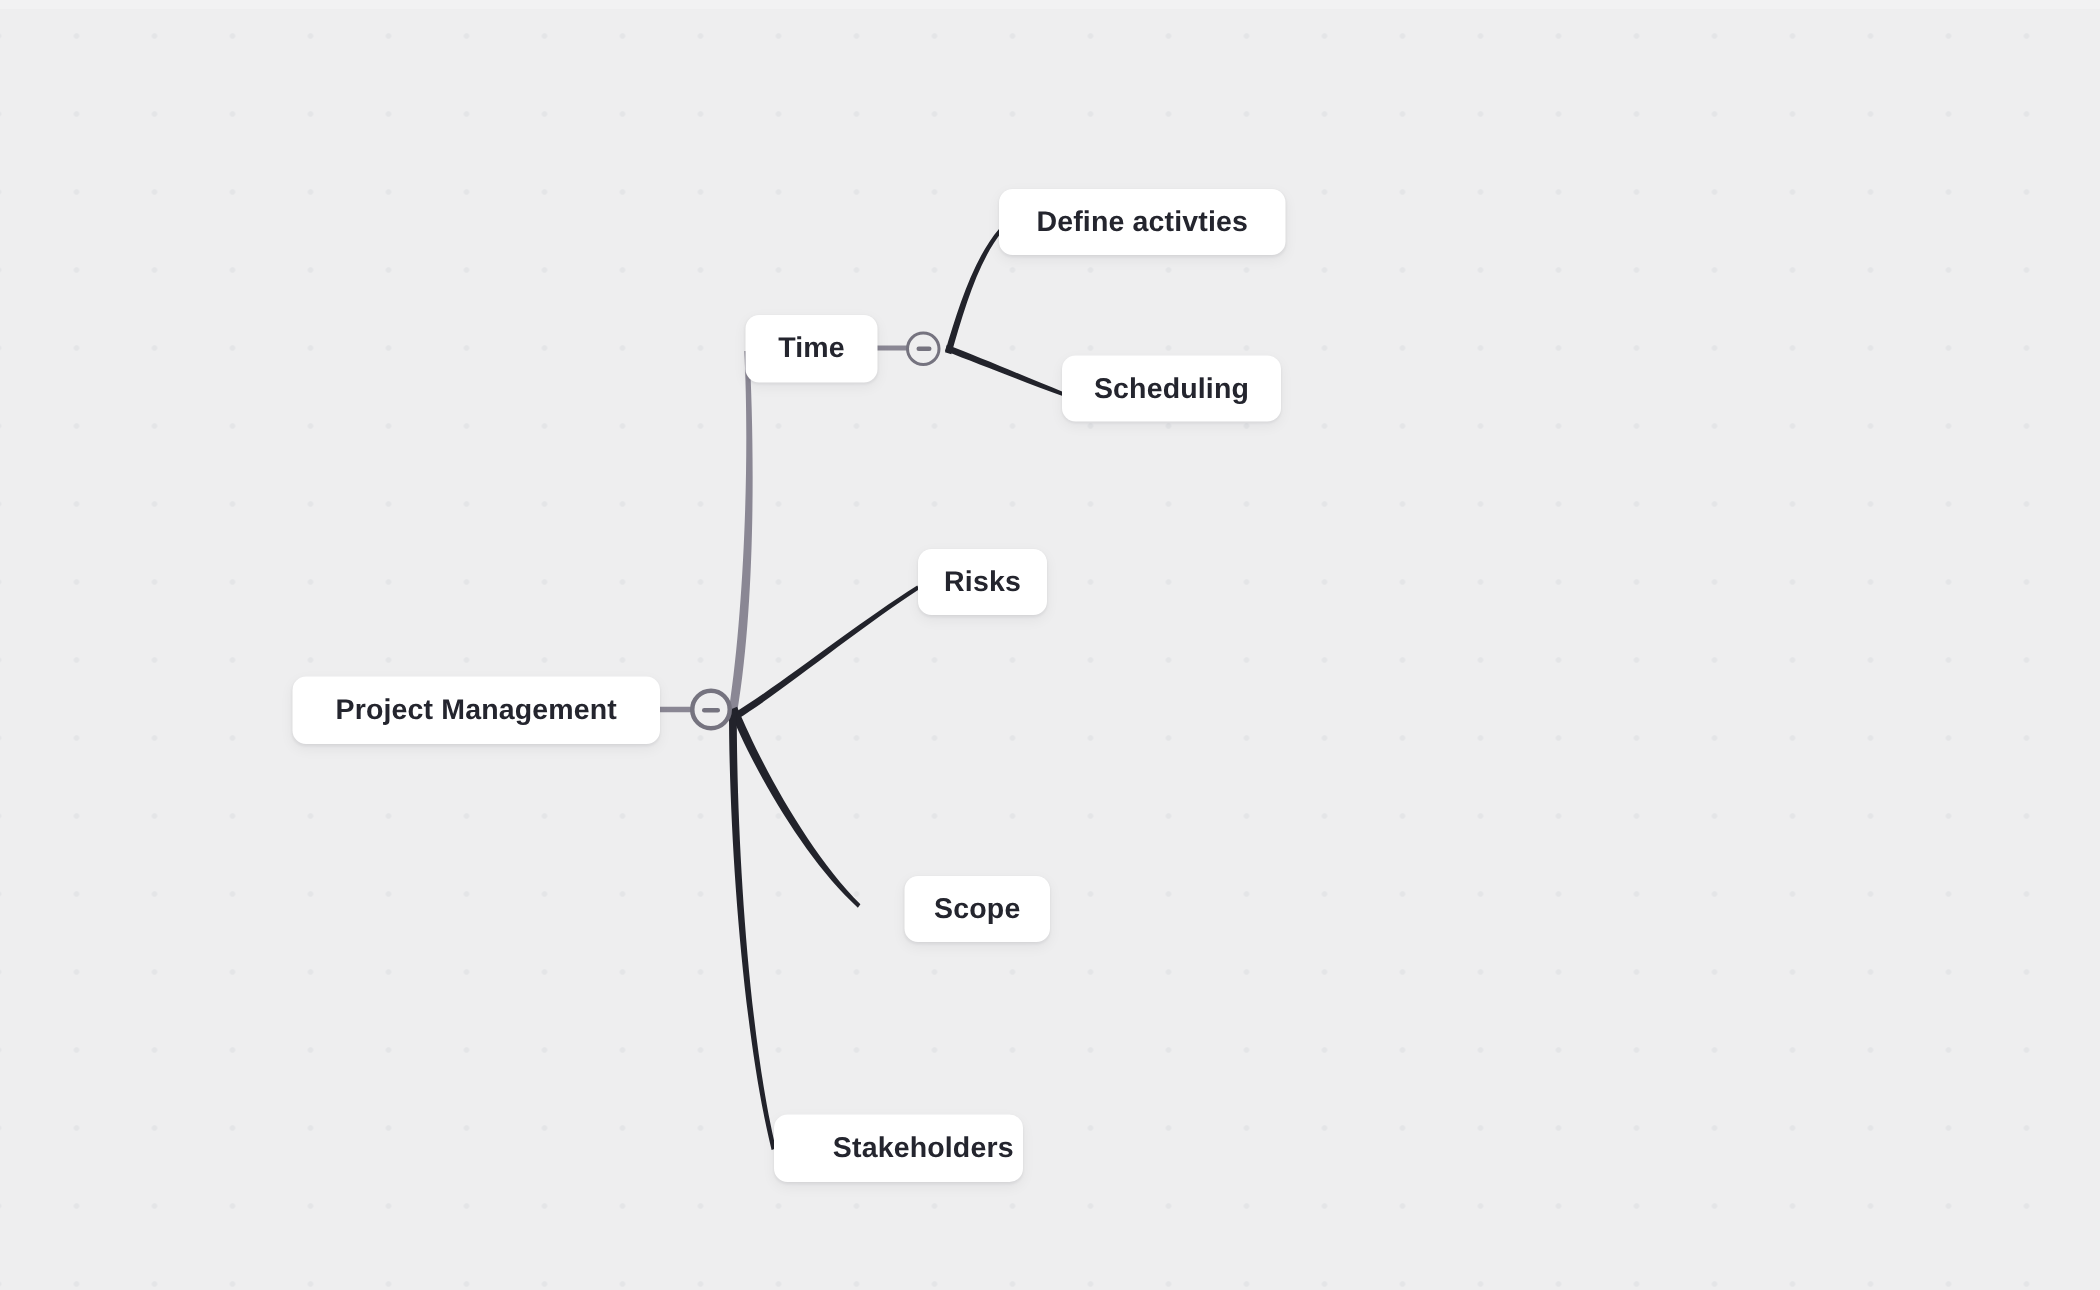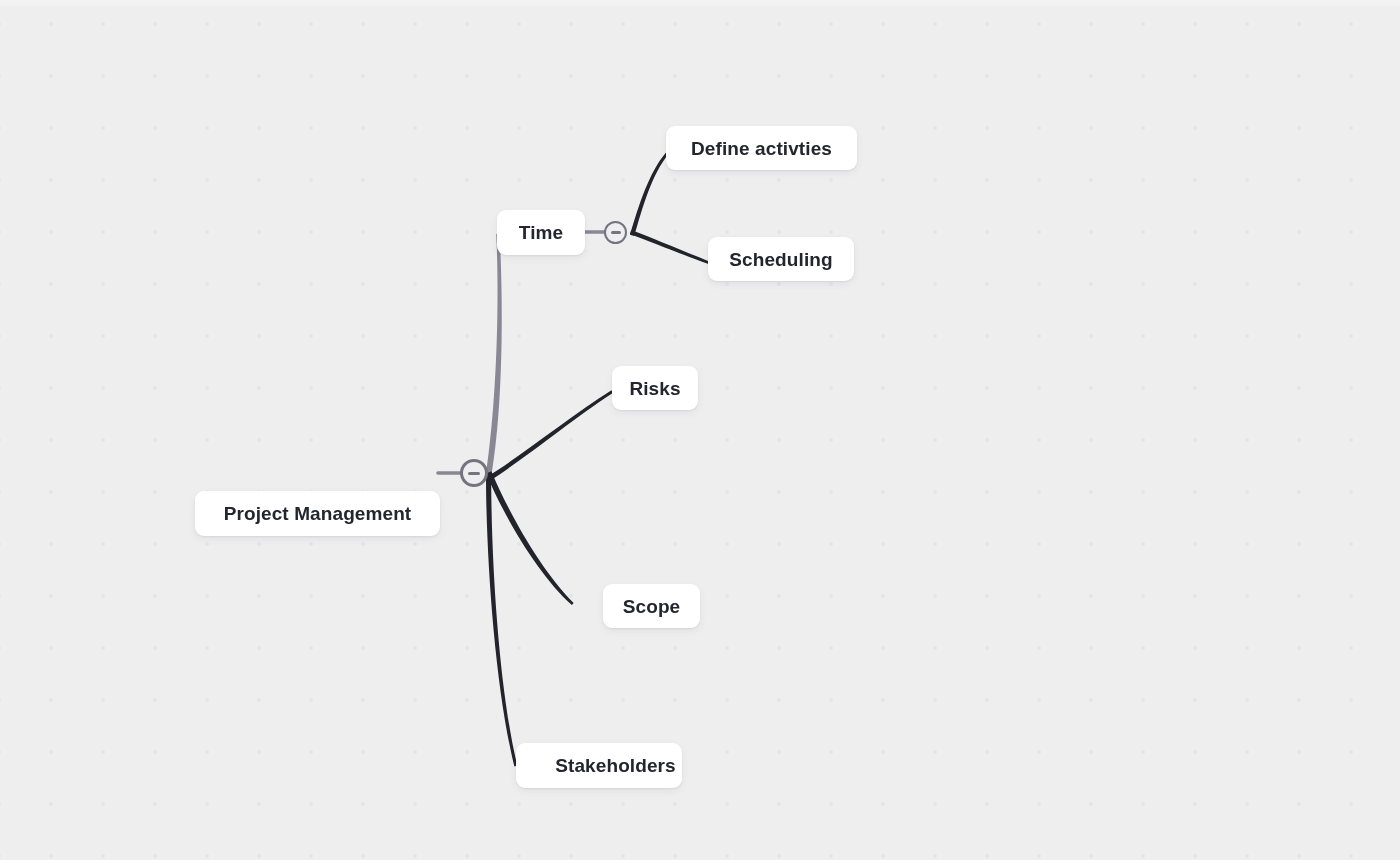--- a/index.html
+++ b/index.html
@@ -133,21 +133,21 @@
              C 638.5 206.0 649.0 172.5 666.0 152.6
              L 668.2 154.4
              C 652.0 174.0 642.5 207.0 634.2 236.1 Z" fill="#22232b"></path>
 
     <path d="M 631.2 229.9
              C 654.0 238.6 685.5 251.8 709.2 261.5
              L 708.4 264.0
              C 684.0 255.0 652.5 242.6 630.0 234.0 Z" fill="#22232b"></path>
   </svg>
 
-  <div class="node root" style="left:195px; top:451px; width:245px; height:45px;margin-top:40px;">
+  <div class="node root" style="left:195px; top:451px; width:245px; height:45px;">
     <span class="node-label">Project Management</span>
   </div>
 
   <div class="toggle root-toggle" style="left:460px; top:459px;">
     <span class="minus"></span>
   </div>
 
   <div class="node" style="left:497px; top:210px; width:88px; height:45px;">
     <span class="node-label">Time</span>
   </div>

